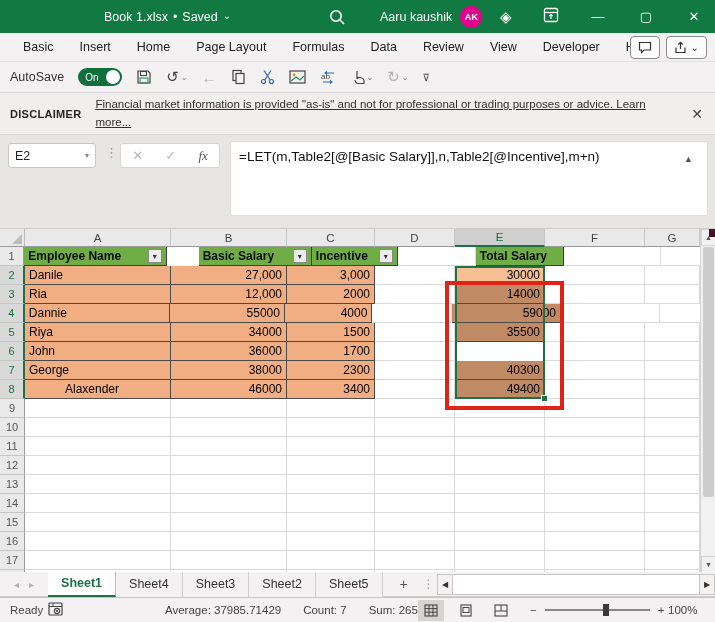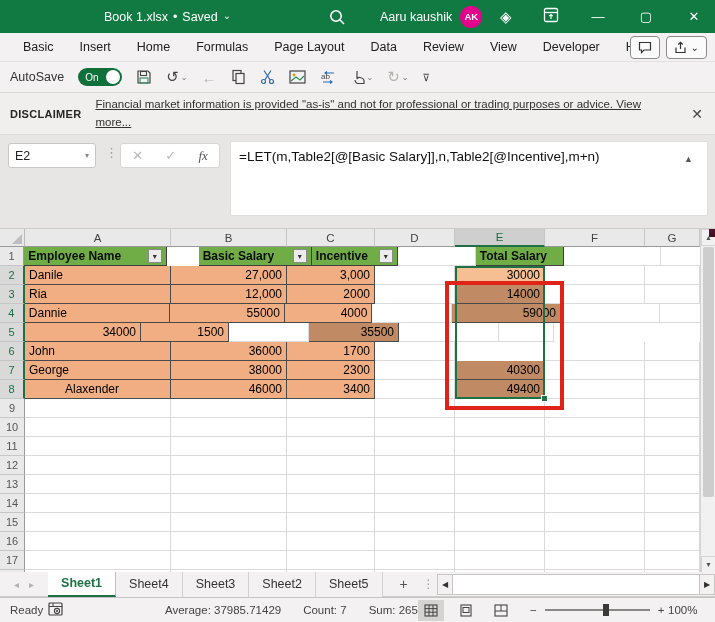--- a/index.html
+++ b/index.html
@@ -135,22 +135,22 @@
   </span>
   <div class="winbtn min">—</div>
   <div class="winbtn max">▢</div>
   <div class="winbtn close">✕</div>
 </div>
 
 <div class="menubar">
   <span class="menu-tab">Basic</span>
   <span class="menu-tab">Insert</span>
   <span class="menu-tab">Home</span>
+  <span class="menu-tab">Page Layout</span>
   <span class="menu-tab">Formulas</span>
-  <span class="menu-tab">Page Layout</span>
   <span class="menu-tab">Data</span>
   <span class="menu-tab">Review</span>
   <span class="menu-tab">View</span>
   <span class="menu-tab">Developer</span>
   <span class="menu-tab">Help</span>
   <div class="menu-right">
     <span class="pillbtn">
       <svg width="14" height="13" viewBox="0 0 14 13">
           <path d="M1.5 1.5 h11 v7.5 h-6.5 l-2.5 2.5 v-2.5 h-2 z" fill="none" stroke="#333" stroke-width="1.2"></path>
         </svg>
@@ -211,21 +211,21 @@
         <path d="M5 1 v8 M5 9 c0 0 1-2 3-1.5 c2 .5 4 1 4 3 v3 h-6 c-1.5 0 -3-2 -3-3.5" fill="none" stroke="#444" stroke-width="1.2"></path>
       </svg>
     <span class="dd">⌄</span>
   </span>
   <span class="qicon dim">↻<span class="dd">⌄</span></span>
   <span class="qicon" style="font-size:10px;">⊽</span>
 </div>
 
 <div class="disclaimer">
   <span class="disc-label">DISCLAIMER</span>
-  <span class="disc-text">Financial market information is provided "as-is" and not for professional or trading purposes or advice. View more...</span>
+  <span class="disc-text">Financial market information is provided "as-is" and not for professional or trading purposes or advice. Learn more...</span>
   <span class="disc-close">✕</span>
 </div>
 
 <div class="fband">
   <div class="namebox">
     <span>E2</span>
     <span class="dd">▾</span>
   </div>
   <span class="fdots">⋮</span>
   <div class="fxbox">
@@ -297,20 +297,21 @@
         <div class="cell orange" style="width: 146px;">Dannie</div>
         <div class="cell orange right" style="width: 116px;">55000</div>
         <div class="cell orange right" style="width: 88px; text-align: center;">4000</div>
         <div class="cell" style="width: 80px;"></div>
         <div class="cell selCell right" style="width: 110px;">59000</div>
         <div class="cell" style="width: 100px;"></div>
         <div class="cell" style="width: 55px;"></div>
       </div>
       <div class="grow">
         <div class="rn sel">5</div>
+        <div class="cell orange" style="width: 146px;">Riya</div>
         <div class="cell orange right" style="width: 116px;">34000</div>
         <div class="cell orange right" style="width: 88px;">1500</div>
         <div class="cell" style="width: 80px;"></div>
         <div class="cell selCell right" style="width: 90px;">35500</div>
         <div class="cell" style="width: 100px;"></div>
         <div class="cell" style="width: 55px;"></div>
       </div>
       <div class="grow">
         <div class="rn sel">6</div>
         <div class="cell orange" style="width: 146px;">John</div>

